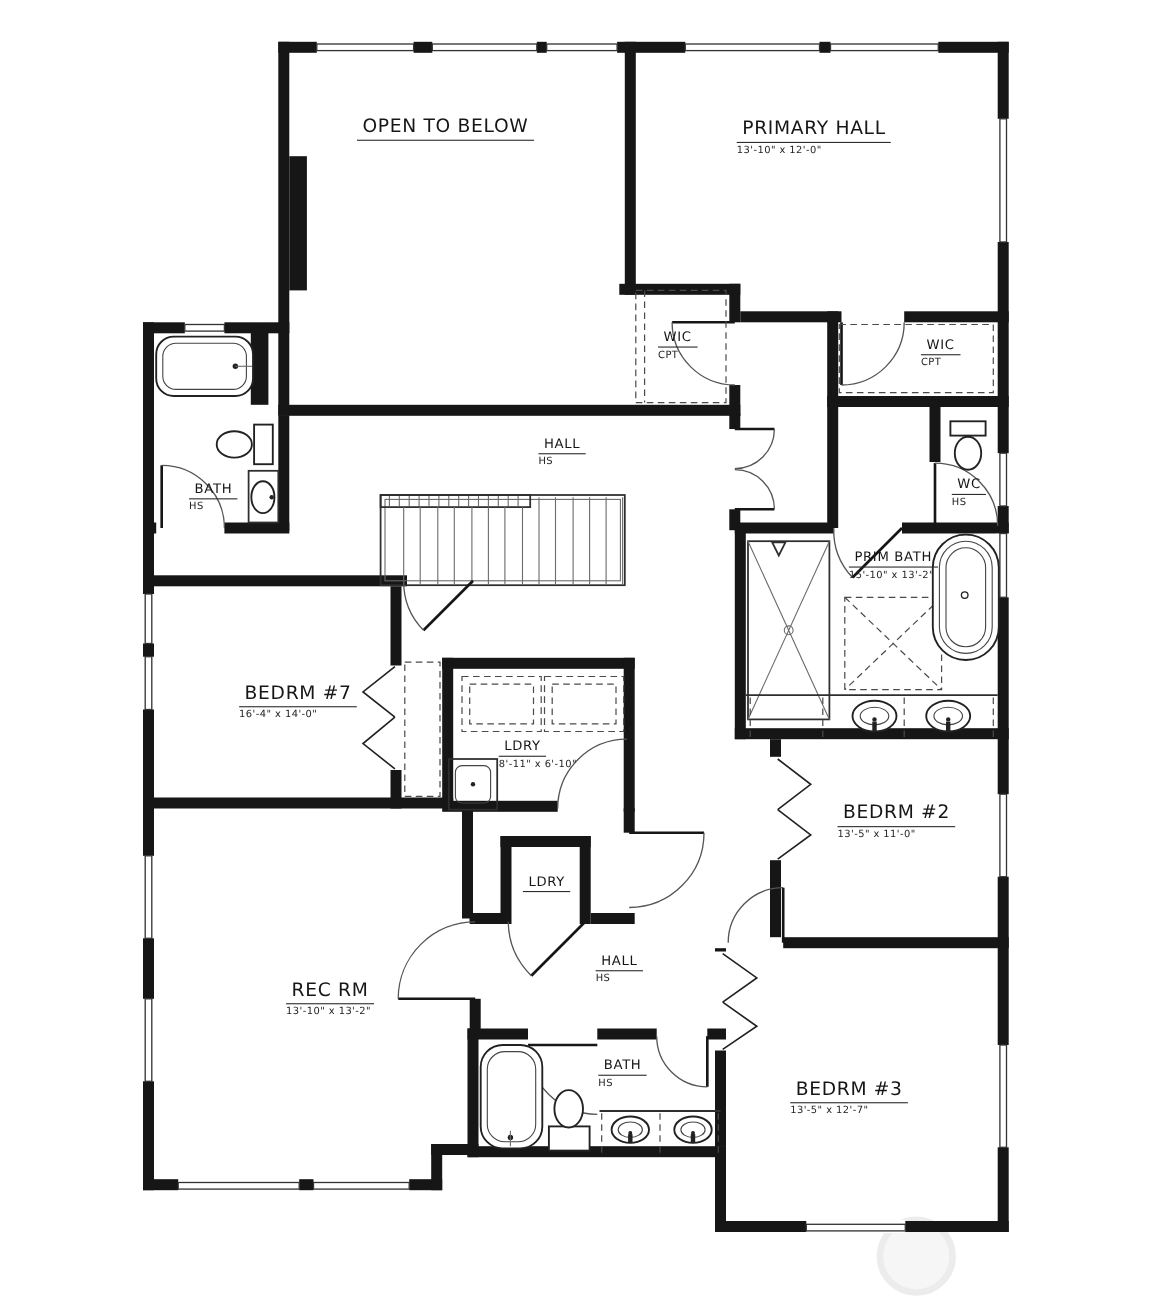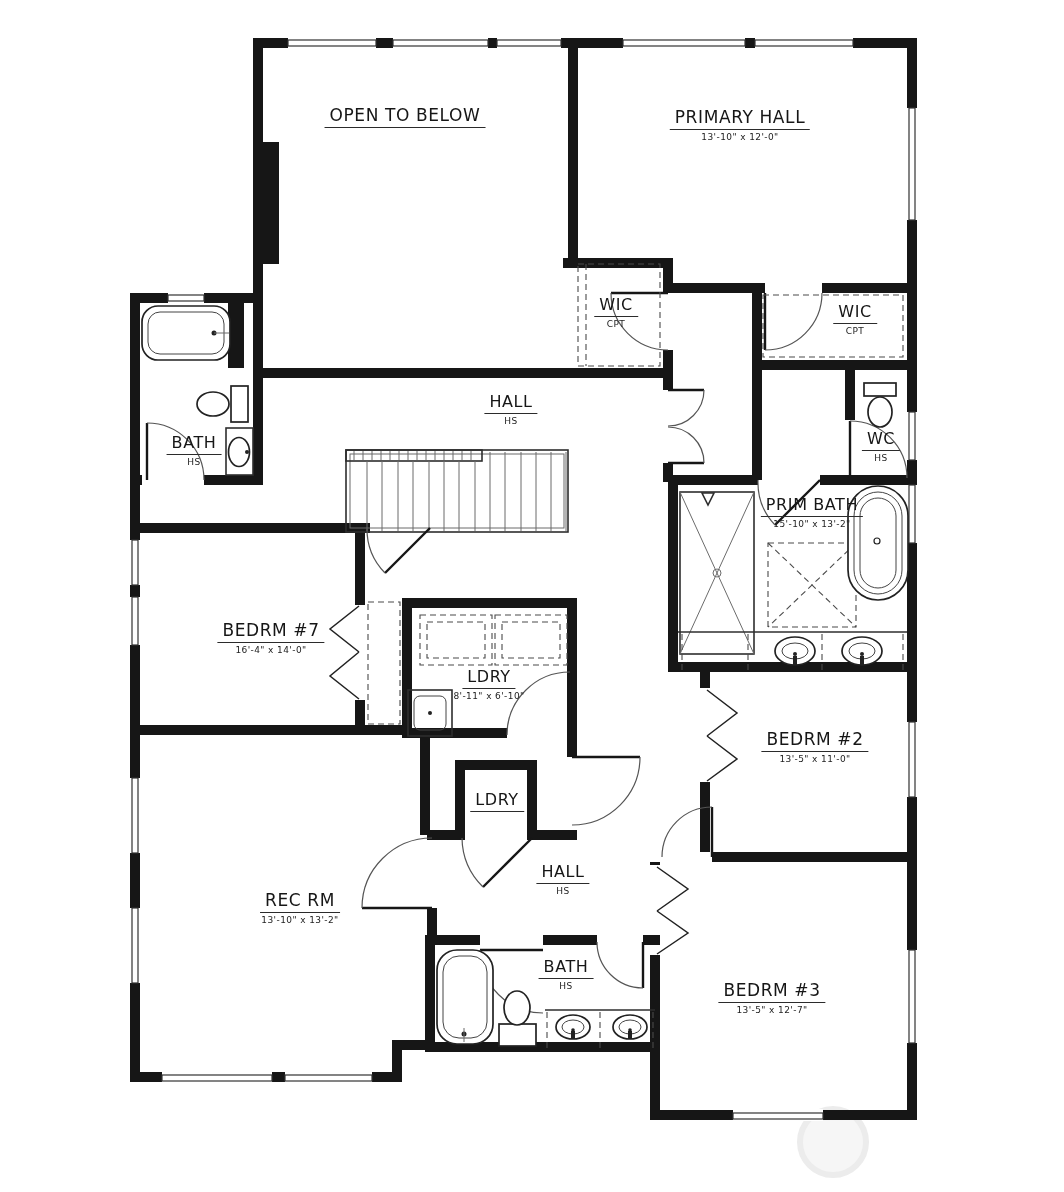--- a/index.html
+++ b/index.html
@@ -10,22 +10,22 @@
   .ln{stroke:#2e2e2e;stroke-width:1.6;fill:none;}
   .thin{stroke:#6b6b6b;stroke-width:1;fill:none;}
   .dash{stroke:#4a4a4a;stroke-width:1.1;fill:none;stroke-dasharray:6 4;}
   .fix{stroke:#222;stroke-width:1.7;fill:#fff;}
   .fixthin{stroke:#444;stroke-width:1;fill:none;}
   .arc{stroke:#555;stroke-width:1.2;fill:none;}
   .leaf{stroke:#161616;stroke-width:2.4;fill:none;}
   .bifold{stroke:#222;stroke-width:1.5;fill:none;}
   .winframe{fill:#fff;stroke:#333;stroke-width:1.2;}
   .winbg{fill:#fff;}
-  .room-label{position:absolute;transform:translateX(-50%);text-align:center;color:#161616;}
-  .rname{display:inline-block;font-size:16px;letter-spacing:.6px;border-bottom:1.7px solid #2b2b2b;
+  .room-label{position:absolute;transform:translateX(-50%);color:#161616;}
+  .rname{display:inline-block;font-size:12px;letter-spacing:.6px;border-bottom:1.7px solid #2b2b2b;
          padding:0 5px 2px;white-space:nowrap;}
   .big .rname{font-size:17px;}
   .rsub{font-size:9px;margin-top:2px;letter-spacing:.4px;color:#222;white-space:nowrap;}
   .rsub:empty{display:none;}
 </style>
 </head>
 <body>
 
 <div id="plan">
 <svg width="1064" height="1192" viewBox="0 0 1064 1192">

